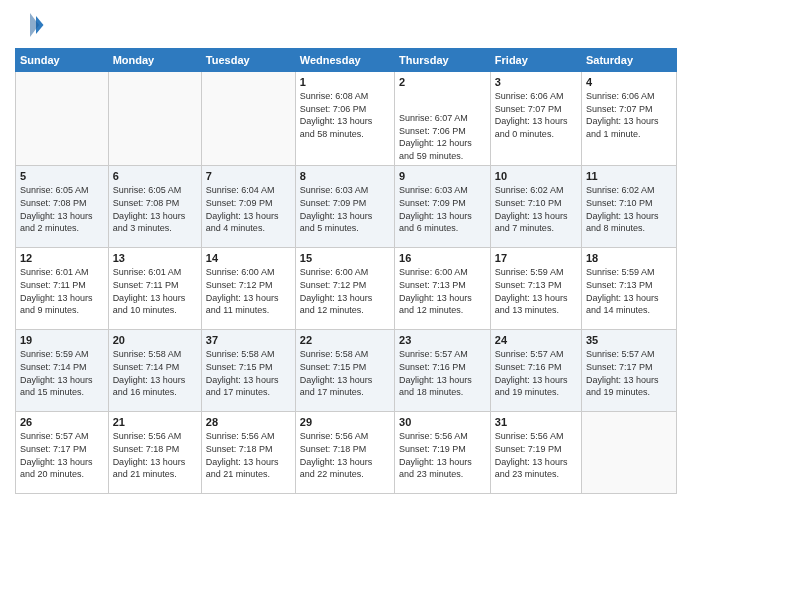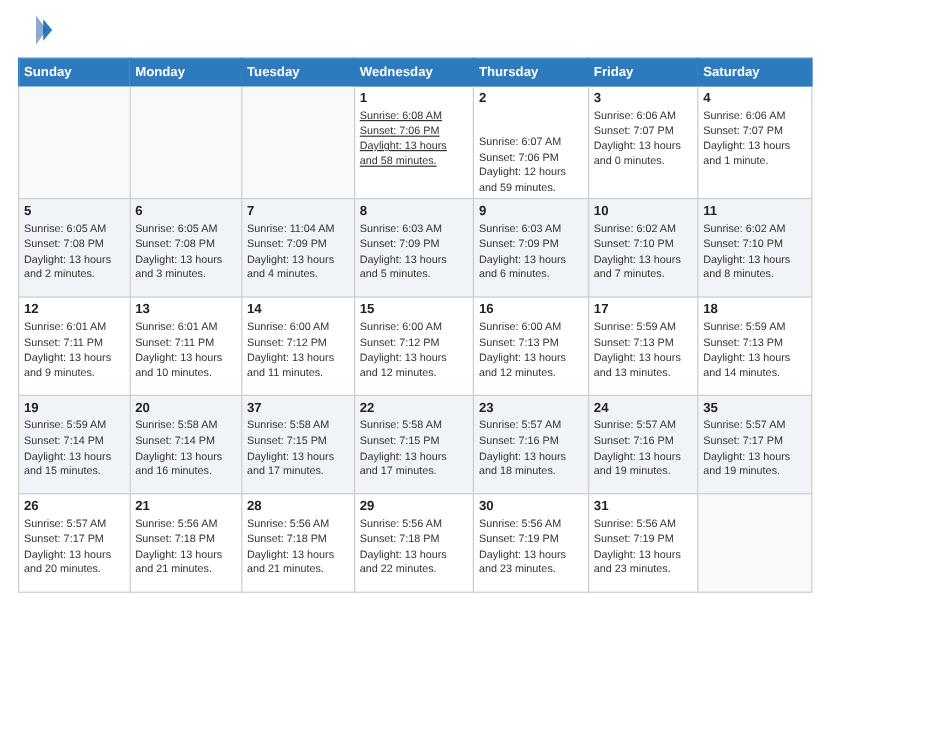--- a/index.html
+++ b/index.html
@@ -124,21 +124,21 @@
           <th>Saturday</th>
         </tr>
     </thead>
     <tbody id="calendar-body">
     <tr>
           <td class="empty-cell"></td>
           <td class="empty-cell"></td>
           <td class="empty-cell"></td>
           <td>
             <span class="day-number">1</span>
-            <div class="day-info" style="white-space: pre-line; text-decoration: underline;">Sunrise: 6:08 AM
+            <div class="day-info" style="white-space: pre-line;">Sunrise: 6:08 AM
 Sunset: 7:06 PM
 Daylight: 13 hours
 and 58 minutes.</div>
           </td>
           <td>
             <span class="day-number">2</span>
             <div class="day-info" style="white-space: pre-line; margin-top: 24px;">Sunrise: 6:07 AM
 Sunset: 7:06 PM
 Daylight: 12 hours
 and 59 minutes.</div>
@@ -168,21 +168,21 @@
           </td>
           <td>
             <span class="day-number">6</span>
             <div class="day-info" style="white-space: pre-line;">Sunrise: 6:05 AM
 Sunset: 7:08 PM
 Daylight: 13 hours
 and 3 minutes.</div>
           </td>
           <td>
             <span class="day-number">7</span>
-            <div class="day-info" style="white-space: pre-line;">Sunrise: 11:04 AM
+            <div class="day-info" style="white-space: pre-line;">Sunrise: 6:04 AM
 Sunset: 7:09 PM
 Daylight: 13 hours
 and 4 minutes.</div>
           </td>
           <td>
             <span class="day-number">8</span>
             <div class="day-info" style="white-space: pre-line;">Sunrise: 6:03 AM
 Sunset: 7:09 PM
 Daylight: 13 hours
 and 5 minutes.</div>

